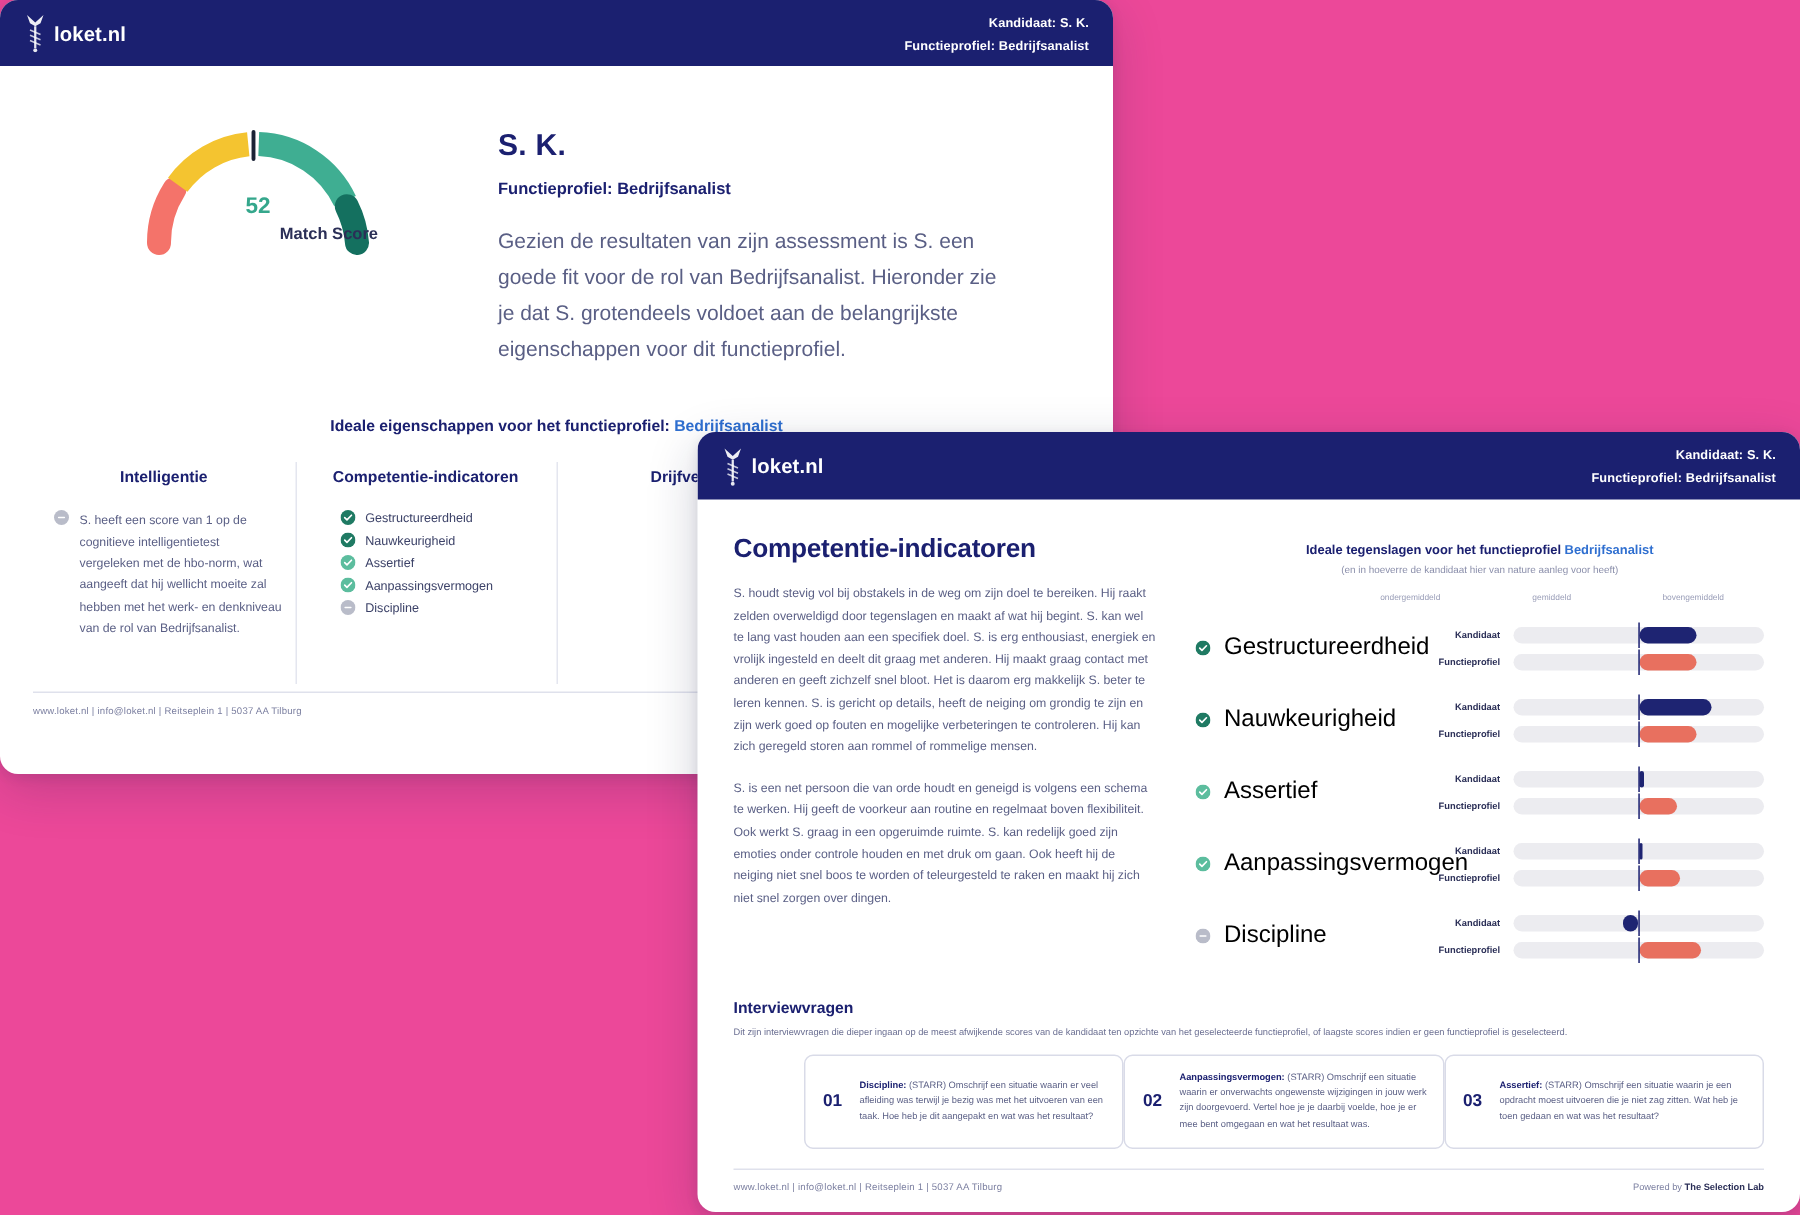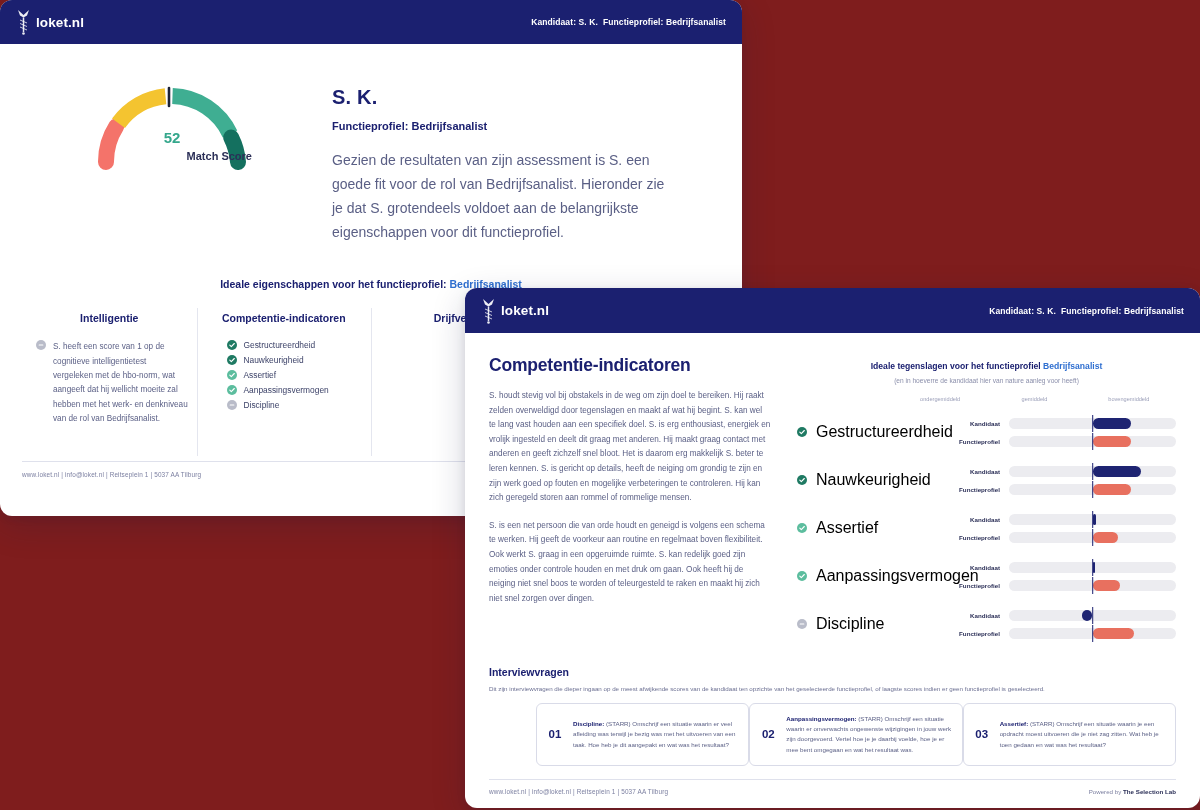--- a/index.html
+++ b/index.html
@@ -2,21 +2,21 @@
 <html><head>
 <meta charset="utf-8">
 <style>
   * { box-sizing: border-box; margin: 0; padding: 0; }
   html, body {
     width: 1200px; height: 810px;
     background: #ffffff;
     font-family: "Liberation Sans", sans-serif;
     overflow: hidden;
   }
-  #stage { position: relative; width: 1200px; height: 810px; background:#7f1d1d; }
+  #stage { position: relative; width: 1200px; height: 810px; background:#ec4899; }
 
   
   .card {
     position: absolute;
     background: #ffffff;
     border-radius: 12px;
     overflow: hidden;
     box-shadow: 0 10px 34px rgba(27,30,70,0.20), 0 2px 8px rgba(27,30,70,0.10);
   }
   .card-back { left: 0px; top: 0px; width: 742px; height: 516px; z-index: 1; }
@@ -31,21 +31,21 @@
     padding: 0 16px;
   }
   .card-front .hdr { height: 45px; }
   .logo-wrap { display: flex; align-items: center; gap: 5px; }
   .logo-mark { width: 15px; height: 26px; display:block; }
   .logo-text {
     color: #ffffff; font-size: 13.5px; font-weight: 600; letter-spacing: .1px;
   }
   .hdr-right {
     margin-left: auto; text-align: right; color: #fff;
-    display: flex; flex-direction: row; gap: 5px;
+    display: flex; flex-direction: column; gap: 5px;
   }
   .hdr-right div { font-size: 8.5px; font-weight: 700; letter-spacing: .1px; }
 
   
   .c1-body { padding: 0 22px; position: relative; height: 448px; }
   .hero { display: flex; align-items: flex-start; padding-top: 38px; }
   .gauge-col { width: 300px; flex: none; display:flex; flex-direction:column; align-items:center; }
   .gauge-holder { position: relative; width: 160px; height: 88px; }
   .gauge-holder svg { display: block; }
   .gauge-score {

